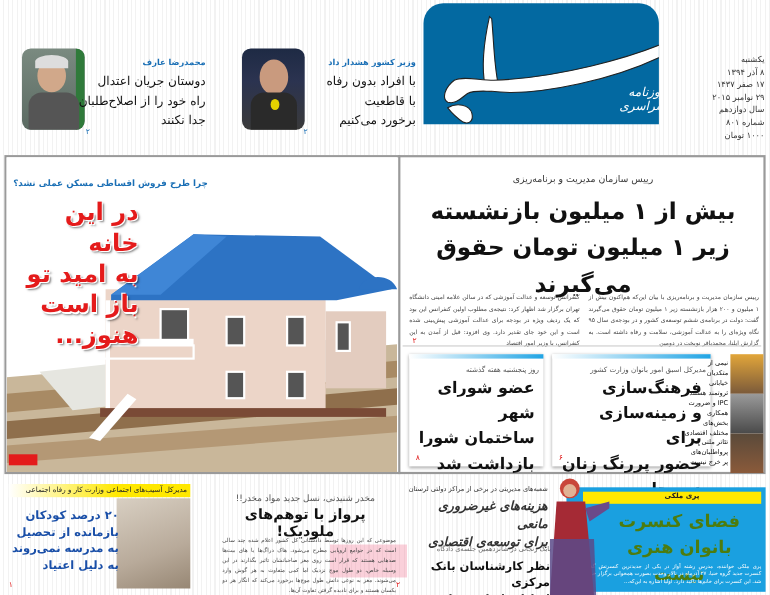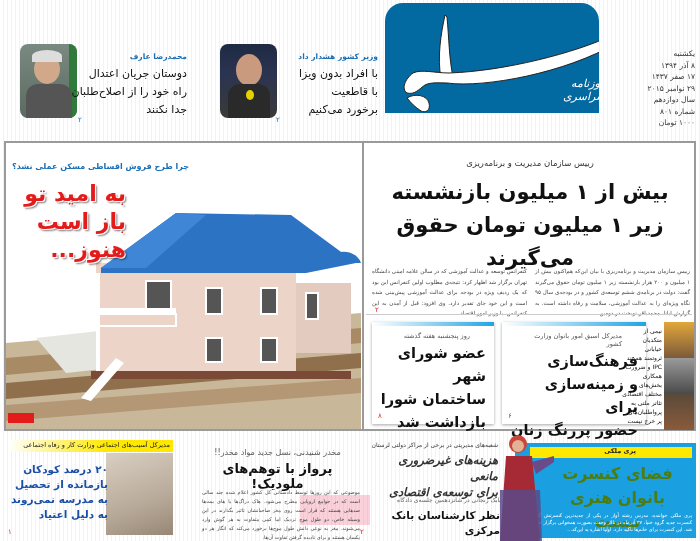--- a/index.html
+++ b/index.html
@@ -23,21 +23,21 @@
 .divider{left:362px;top:141px;width:2px;height:290px;background:#9a9a9a}
 .house{left:6px;top:143px;width:355px;height:286px;overflow:hidden;background:#fff}
 .h-kicker{left:12px;top:162px;width:200px;color:#1a6fb5;font-size:8px;font-weight:bold;text-align:left;direction:rtl}
 .h-title{left:16px;top:180px;width:110px;color:#e41b1b;font-size:22px;line-height:28px;font-weight:bold;text-align:right;text-shadow:1px 1px 0 #fff,-1px -1px 0 #fff,2px 2px 2px rgba(0,0,0,.5)}
 .lead-kicker{left:370px;top:158px;width:320px;text-align:center;color:#333;font-size:8.5px}
 .lead-head{left:368px;top:176px;width:324px;text-align:center;color:#111;font-size:21px;line-height:33px;font-weight:bold}
 .lead-body{font-size:5.5px;line-height:10.5px;color:#444;text-align:justify}
 .hr{height:1px;background:#ccc}
 .card{background:#fff;box-shadow:0 1px 3px rgba(0,0,0,.35)}
 .cardbar{height:4px;background:linear-gradient(90deg,#fff,#20a4e4)}
-.card .ck{font-size:6.5px;color:#555;text-align:right;padding:6px 24px 0}
+.card .ck{font-size:6.5px;color:#555;text-align:right;padding:6px 4px 0}
 .card .ch{font-size:14.5px;line-height:23px;color:#111;text-align:right;padding:2px 8px 0;font-weight:bold}
 .side-item .sp{position:absolute;width:30px;height:36px}
 .side-item .st{position:absolute;font-size:6px;line-height:9px;text-align:right;color:#111}
 
 .b1-band{left:8px;top:440px;width:165px;height:12px;background:linear-gradient(90deg,#fff 0,#ffe800 60%,#ffe800 100%)}
 .b1-kicker{left:8px;top:441px;width:162px;font-size:6.5px;color:#222;text-align:right}
 .b1-photo{left:106px;top:453px;width:67px;height:82px;background:linear-gradient(160deg,#d8cfc2,#b8aa9a 60%,#978774)}
 .b1-head{left:6px;top:462px;width:102px;color:#1a4fa8;font-size:10.5px;line-height:15px;font-weight:bold;text-align:right}
 .b2-kicker{left:195px;top:448px;width:165px;text-align:center;font-size:8px;color:#555}
 .b2-head{left:195px;top:461px;width:165px;text-align:center;font-size:13px;font-weight:bold;color:#111}
@@ -78,21 +78,21 @@
   <div>۱۰۰۰ تومان</div>
 </div>
 
 <div class="abs teaser" style="left:220px;top:44px;width:160px;height:75px">
   <div class="photo" style="left:0;top:0;background:linear-gradient(180deg,#1e2a44 0,#2b3350 40%,#3a3a3a 100%)">
     <div style="position:absolute;left:16px;top:10px;width:26px;height:32px;border-radius:50%;background:#c99a7e"></div>
     <div style="position:absolute;left:8px;top:40px;width:42px;height:34px;border-radius:12px 12px 0 0;background:#2a2a2a"></div>
     <div style="position:absolute;left:26px;top:46px;width:8px;height:10px;border-radius:50%;background:#e5d200"></div>
   </div>
   <div class="kicker" style="right:2px;top:8px">وزیر کشور هشدار داد</div>
-  <div class="head" style="right:2px;top:21px">با افراد بدون ویزا</div>
+  <div class="head" style="right:2px;top:21px">با افراد بدون رفاه</div>
   <div class="head" style="right:2px;top:39px">با قاطعیت</div>
   <div class="head" style="right:2px;top:57px">برخورد می‌کنیم</div>
   <div class="pg" style="left:56px;top:72px">۲</div>
 </div>
 
 <div class="abs teaser" style="left:20px;top:44px;width:175px;height:75px">
   <div class="photo" style="left:0;top:0;background:linear-gradient(180deg,#7a8a80,#5b6a62)">
     <div style="position:absolute;right:0;top:0;width:8px;height:74px;background:#2f7a3a"></div>
     <div style="position:absolute;left:14px;top:10px;width:26px;height:30px;border-radius:50%;background:#d1a88a"></div>
     <div style="position:absolute;left:12px;top:6px;width:30px;height:12px;border-radius:50% 50% 0 0;background:#ddd"></div>
@@ -136,20 +136,21 @@
 
     <rect x="85" y="228" width="260" height="8" fill="#7a4a36"></rect>
 
     <path d="M75 255 L110 215 L118 220 L85 258 Z" fill="#fff"></path>
   </svg>
   <div style="position:absolute;left:2px;top:270px;width:26px;height:10px;background:#e41b1b"></div>
 </div>
 
 <div class="abs h-kicker">چرا طرح فروش اقساطی مسکن عملی نشد؟</div>
 <div class="abs h-title">
+  <div>در این خانه</div>
   <div>به امید تو</div>
   <div>باز است</div>
   <div>هنوز...</div>
 </div>
 
 <div class="abs divider"></div>
 
 <div class="abs lead-kicker">رییس سازمان مدیریت و برنامه‌ریزی</div>
 <div class="abs lead-head">
   <div>بیش از ۱ میلیون بازنشسته</div>

